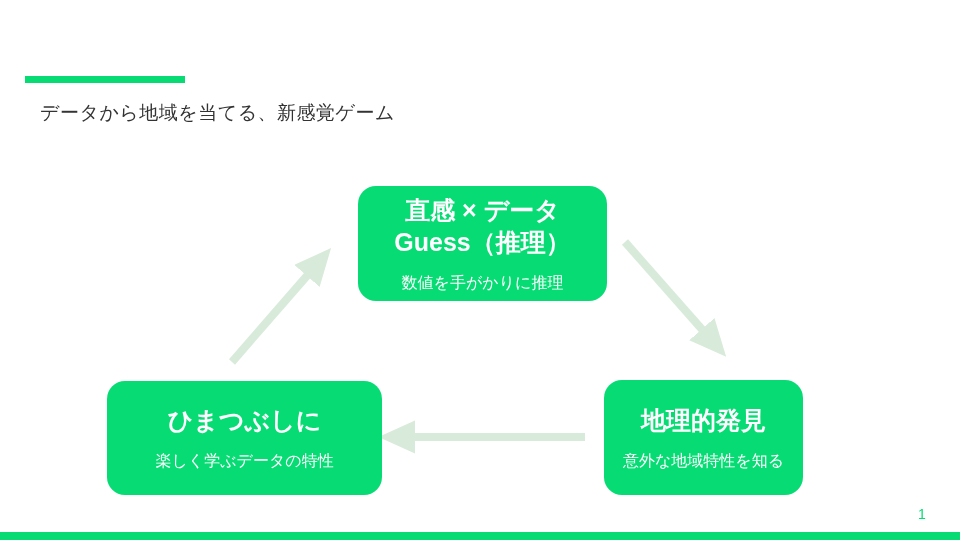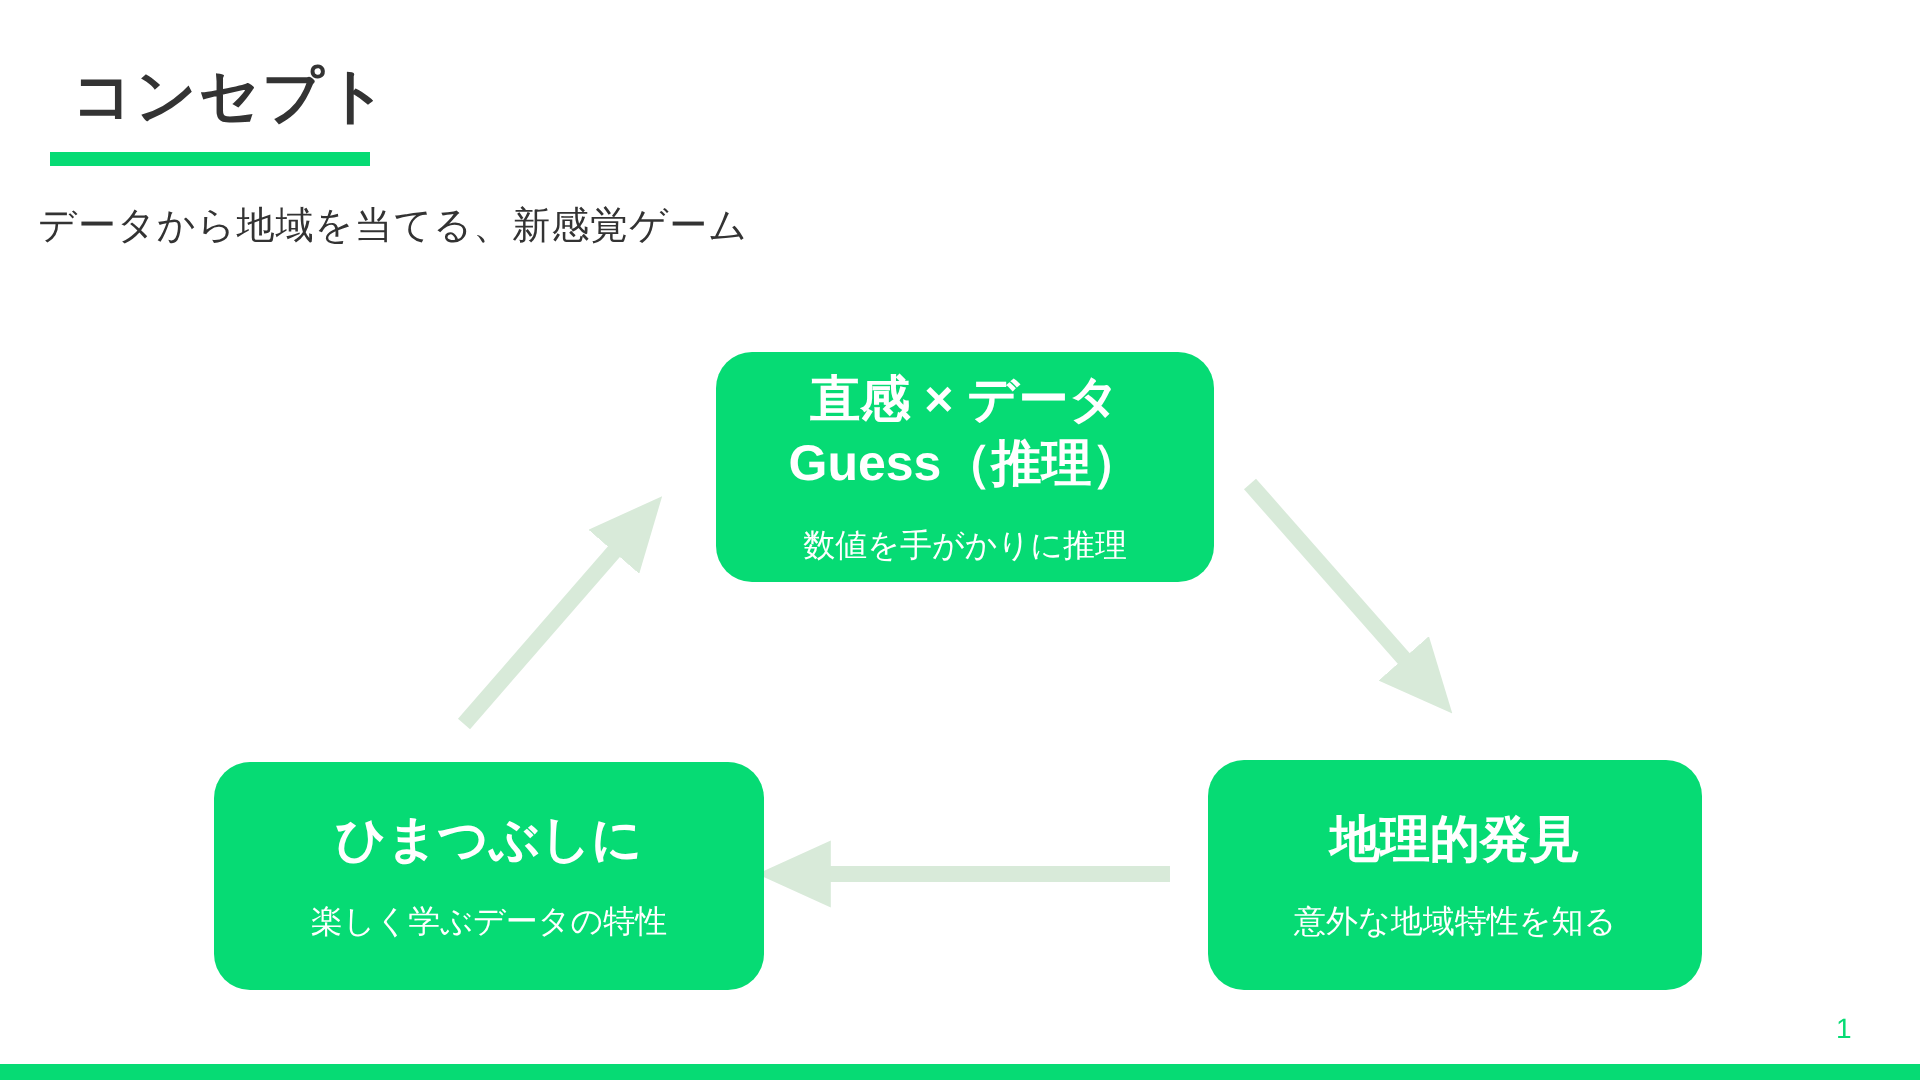--- a/index.html
+++ b/index.html
@@ -30,44 +30,44 @@
     letter-spacing: 1px;
   }
   .title-underline {
     position: absolute;
     left: 25px; top: 76px;
     width: 160px; height: 7px;
     background: var(--green);
   }
   .subtitle {
     position: absolute;
-    left: 19px; top: 100px;
+    left: 40px; top: 100px;
     font-size: 19px;
     color: var(--ink);
     letter-spacing: 0.5px;
   }
   .arrows {
     position: absolute;
     left: 0; top: 0;
     width: 960px; height: 540px;
   }
   .node {
     position: absolute;
     background: var(--green);
     border-radius: 18px;
     color: #ffffff;
     display: flex;
     flex-direction: column;
     align-items: center;
     justify-content: center;
     text-align: center;
   }
-  .node-top   { left: 358px; top: 176px; width: 249px; height: 115px; }
+  .node-top   { left: 358px; top: 186px; width: 249px; height: 115px; }
   .node-left  { left: 107px; top: 381px; width: 275px; height: 114px; }
-  .node-right { left: 604px; top: 380px; width: 247px; height: 115px; }
+  .node-right { left: 604px; top: 380px; width: 199px; height: 115px; }
   .node-title {
     font-size: 25px;
     font-weight: bold;
     line-height: 1.28;
   }
   .node-caption {
     font-size: 16px;
     margin-top: 15px;
   }
   .footer-copyright {
@@ -87,21 +87,20 @@
     left: 0; bottom: 0;
     width: 960px; height: 8px;
     background: var(--green);
   }
 </style>
 </head>
 <body>
 
 <div class="slide">
 
-  <h1 class="title">コンセプト</h1>
   <div class="title-underline"></div>
   <div class="subtitle">データから地域を当てる、新感覚ゲーム</div>
 
   <svg class="arrows" viewBox="0 0 960 540" aria-hidden="true">
     <defs>
       <marker id="ah" markerWidth="4.6" markerHeight="4.2" refX="2.3" refY="2.1" orient="auto">
         <path d="M0,0 L4.6,2.1 L0,4.2 Z" fill="#D8EAD9"></path>
       </marker>
     </defs>
     <line x1="625" y1="242" x2="714" y2="343" stroke="#D8EAD9" stroke-width="8" marker-end="url(#ah)"></line>

